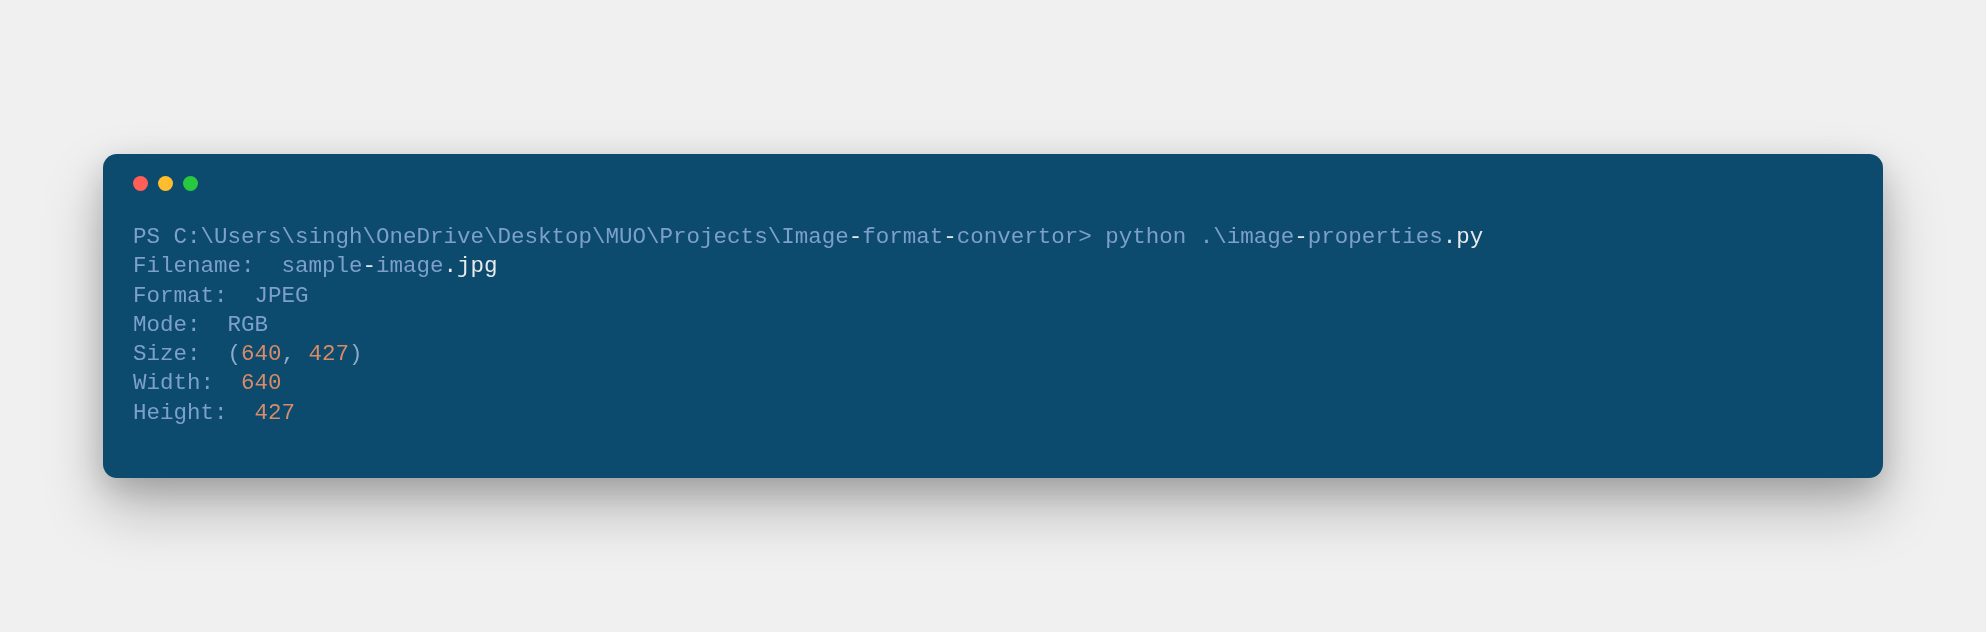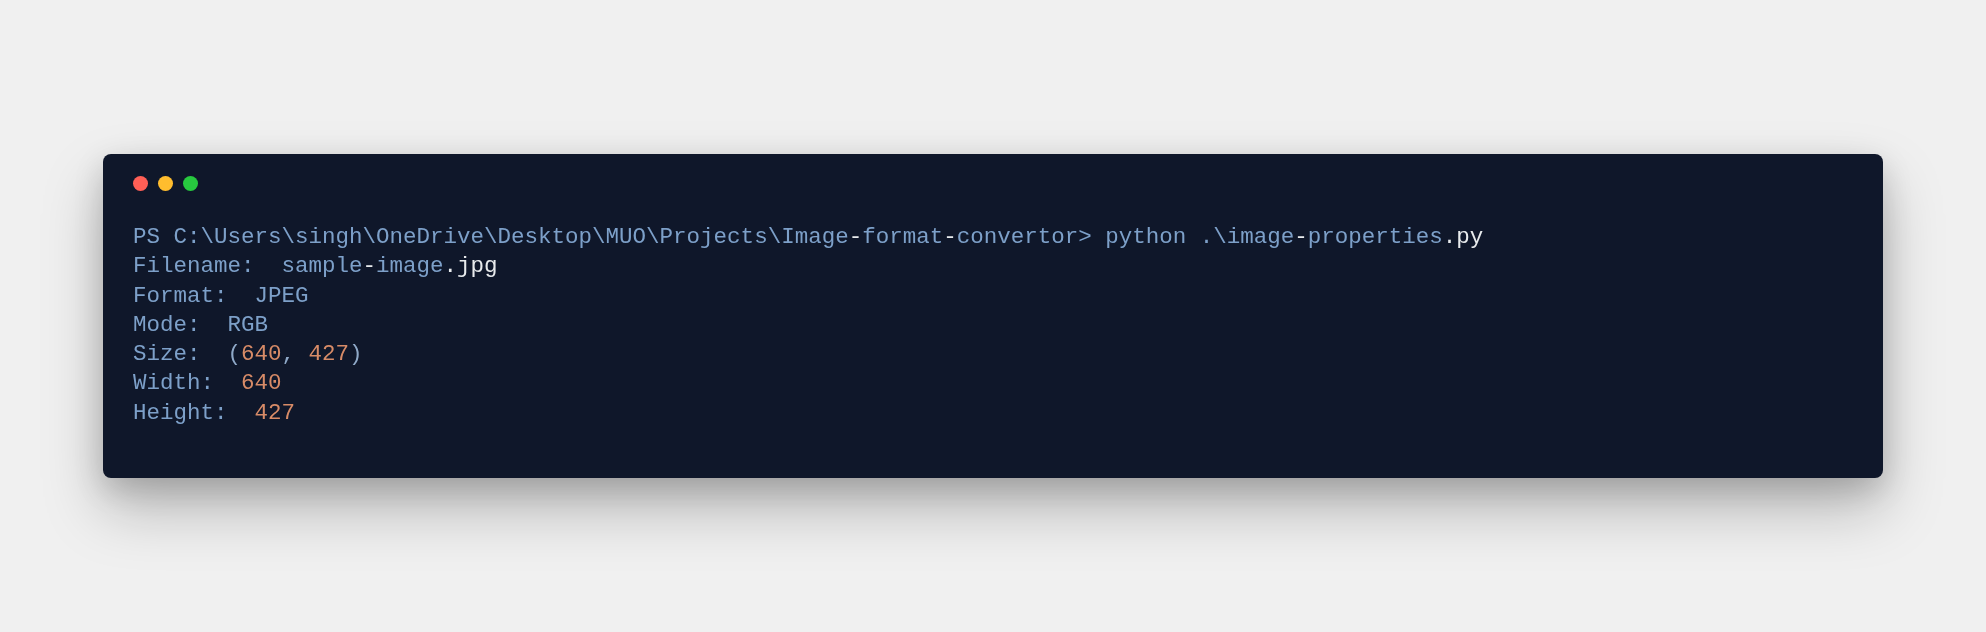--- a/index.html
+++ b/index.html
@@ -9,23 +9,23 @@
     }
     body {
       background: #f0f0f0;
       display: flex;
       justify-content: center;
       align-items: center;
       min-height: 632px;
       font-family: 'Menlo', 'Monaco', 'Consolas', 'Courier New', monospace;
     }
     .terminal-window {
-      background: #0f172a;
+      background: #0c4a6e;
       width: 1780px;
-      border-radius: 8px;
+      border-radius: 14px;
       box-shadow: 0 30px 60px rgba(0,0,0,0.25), 0 10px 30px rgba(0,0,0,0.15);
       overflow: hidden;
       padding: 22px 30px 50px 30px;
     }
     .traffic-lights {
       display: flex;
       gap: 10px;
       margin-bottom: 32px;
     }
     .traffic-light {

